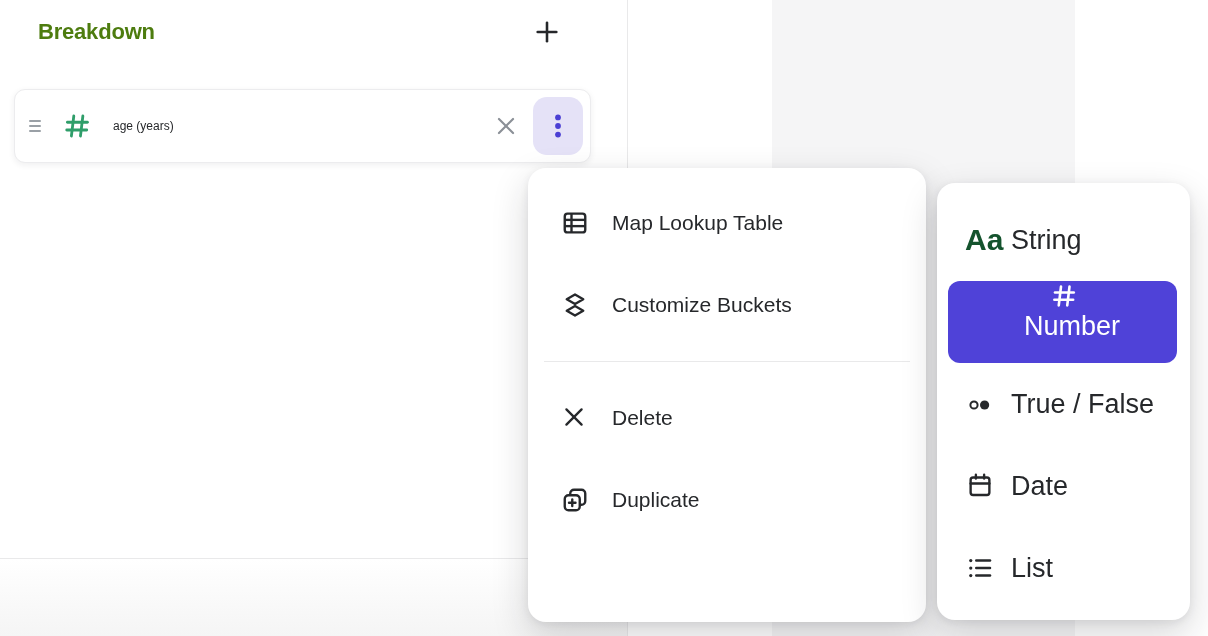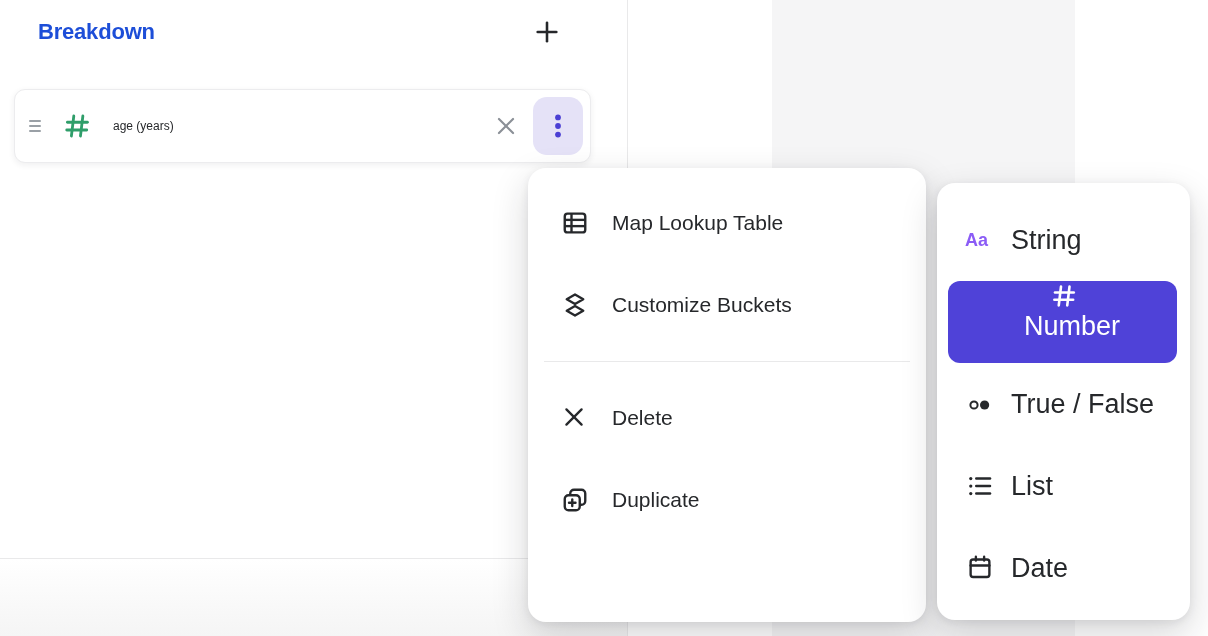--- a/index.html
+++ b/index.html
@@ -7,21 +7,21 @@
   body { font-family:"Liberation Sans","DejaVu Sans",sans-serif; background:#ffffff; }
   .screen { position:relative; width:1208px; height:636px; background:#ffffff; overflow:hidden; }
 
   
   .gray-block { position:absolute; left:772px; top:0; width:303px; height:636px; background:#f5f5f6; }
   .v-divider { position:absolute; left:627px; top:0; width:1px; height:636px; background:#e9e9ea; }
   .footer-strip { position:absolute; left:0; top:558px; width:627px; height:78px;
                   background:linear-gradient(180deg,#ffffff 0%,#f5f5f5 100%); border-top:1px solid #e9e9ea; }
 
   
-  .page-title { position:absolute; left:38px; top:19px; font-size:22px; font-weight:700; color:#1d4ed8; letter-spacing:-0.2px; }
+  .page-title { position:absolute; left:38px; top:19px; font-size:22px; font-weight:700; color:#4d7c0f; letter-spacing:-0.2px; }
   .add-btn { position:absolute; left:531px; top:16px; width:32px; height:32px; border:none; background:transparent;
              display:flex; align-items:center; justify-content:center; cursor:pointer; color:#25272a; }
 
   
   .field-card { position:absolute; left:14px; top:89px; width:577px; height:74px; background:#ffffff;
                 border:1px solid #ececee; border-radius:11px; box-shadow:0 2px 6px rgba(30,30,40,0.07);
                 display:flex; align-items:center; padding:0 7px 0 14px; }
   .drag-handle { width:18px; height:24px; display:flex; flex-direction:column; justify-content:center; gap:3px; cursor:grab; }
   .drag-handle span { display:block; width:12px; height:2px; background:#9aa0a6; border-radius:1px; }
   .type-icon-green { color:#2f9e6a; width:32px; height:32px; margin-left:14px; flex:0 0 auto; }
@@ -43,21 +43,21 @@
   .menu-divider { height:1px; background:#e9e9ea; margin:15px 2px; }
 
   .submenu-card { position:absolute; left:937px; top:183px; width:253px; height:437px; background:#ffffff;
                   border-radius:18px; box-shadow:0 14px 36px rgba(25,25,35,0.18), 0 2px 8px rgba(25,25,35,0.08);
                   padding:16px 13px 0 11px; z-index:6; }
   .sub-row { height:82px; border-radius:12px; display:flex; align-items:center; padding:0 10px 0 17px; cursor:pointer; }
   .sub-row .si { width:34px; height:30px; flex:0 0 auto; color:#26282b; display:flex; align-items:center; }
   .sub-row .slabel { margin-left:12px; font-size:27px; color:#26282b; white-space:nowrap; }
   .sub-row.selected { background:#4f42d8;flex-direction:column; }
   .sub-row.selected .si, .sub-row.selected .slabel { color:#ffffff; }
-  .aa-glyph { font-size:18px; font-weight:600; color:#8b5cf6; letter-spacing:0; }
+  .aa-glyph { font-size:30px; font-weight:600; color:#14532d; letter-spacing:0; }
   svg { display:block; }
 </style>
 </head>
 <body>
 
 <div class="screen">
 
   <div class="gray-block"></div>
   <div class="v-divider"></div>
   <div class="footer-strip"></div>
@@ -181,38 +181,38 @@
         <svg width="32" height="24" viewBox="0 0 26 24" fill="none" stroke="currentColor" stroke-width="2">
           <circle cx="6" cy="13" r="3.6"></circle>
           <circle cx="16.6" cy="13" r="4.6" fill="currentColor" stroke="none"></circle>
         </svg>
       </span>
       <span class="slabel">True / False</span>
     </div>
 
     <div class="sub-row">
       <span class="si">
+        <svg width="30" height="30" viewBox="0 0 24 24" fill="none" stroke="currentColor" stroke-width="1.9" stroke-linecap="round" stroke-linejoin="round">
+          <rect x="4.5" y="5.2" width="15" height="14" rx="2"></rect>
+          <line x1="4.5" y1="10" x2="19.5" y2="10"></line>
+          <line x1="8.7" y1="3" x2="8.7" y2="6"></line>
+            <line x1="15.3" y1="3" x2="15.3" y2="6"></line>
+        </svg>
+      </span>
+      <span class="slabel">Date</span>
+    </div>
+
+    <div class="sub-row">
+      <span class="si">
         <svg width="30" height="30" viewBox="0 0 24 24" fill="none" stroke="currentColor" stroke-width="2" stroke-linecap="round">
           <circle cx="4.6" cy="6" r="1.3" fill="currentColor" stroke="none"></circle>
           <circle cx="4.6" cy="12" r="1.3" fill="currentColor" stroke="none"></circle>
           <circle cx="4.6" cy="18" r="1.3" fill="currentColor" stroke="none"></circle>
           <line x1="9" y1="6" x2="20" y2="6"></line>
             <line x1="9" y1="12" x2="20" y2="12"></line>
             <line x1="9" y1="18" x2="20" y2="18"></line>
         </svg>
       </span>
       <span class="slabel">List</span>
     </div>
-
-    <div class="sub-row">
-      <span class="si">
-        <svg width="30" height="30" viewBox="0 0 24 24" fill="none" stroke="currentColor" stroke-width="1.9" stroke-linecap="round" stroke-linejoin="round">
-          <rect x="4.5" y="5.2" width="15" height="14" rx="2"></rect>
-          <line x1="4.5" y1="10" x2="19.5" y2="10"></line>
-          <line x1="8.7" y1="3" x2="8.7" y2="6"></line>
-            <line x1="15.3" y1="3" x2="15.3" y2="6"></line>
-        </svg>
-      </span>
-      <span class="slabel">Date</span>
-    </div>
   </div>
 
 </div>
 
 </body></html>

